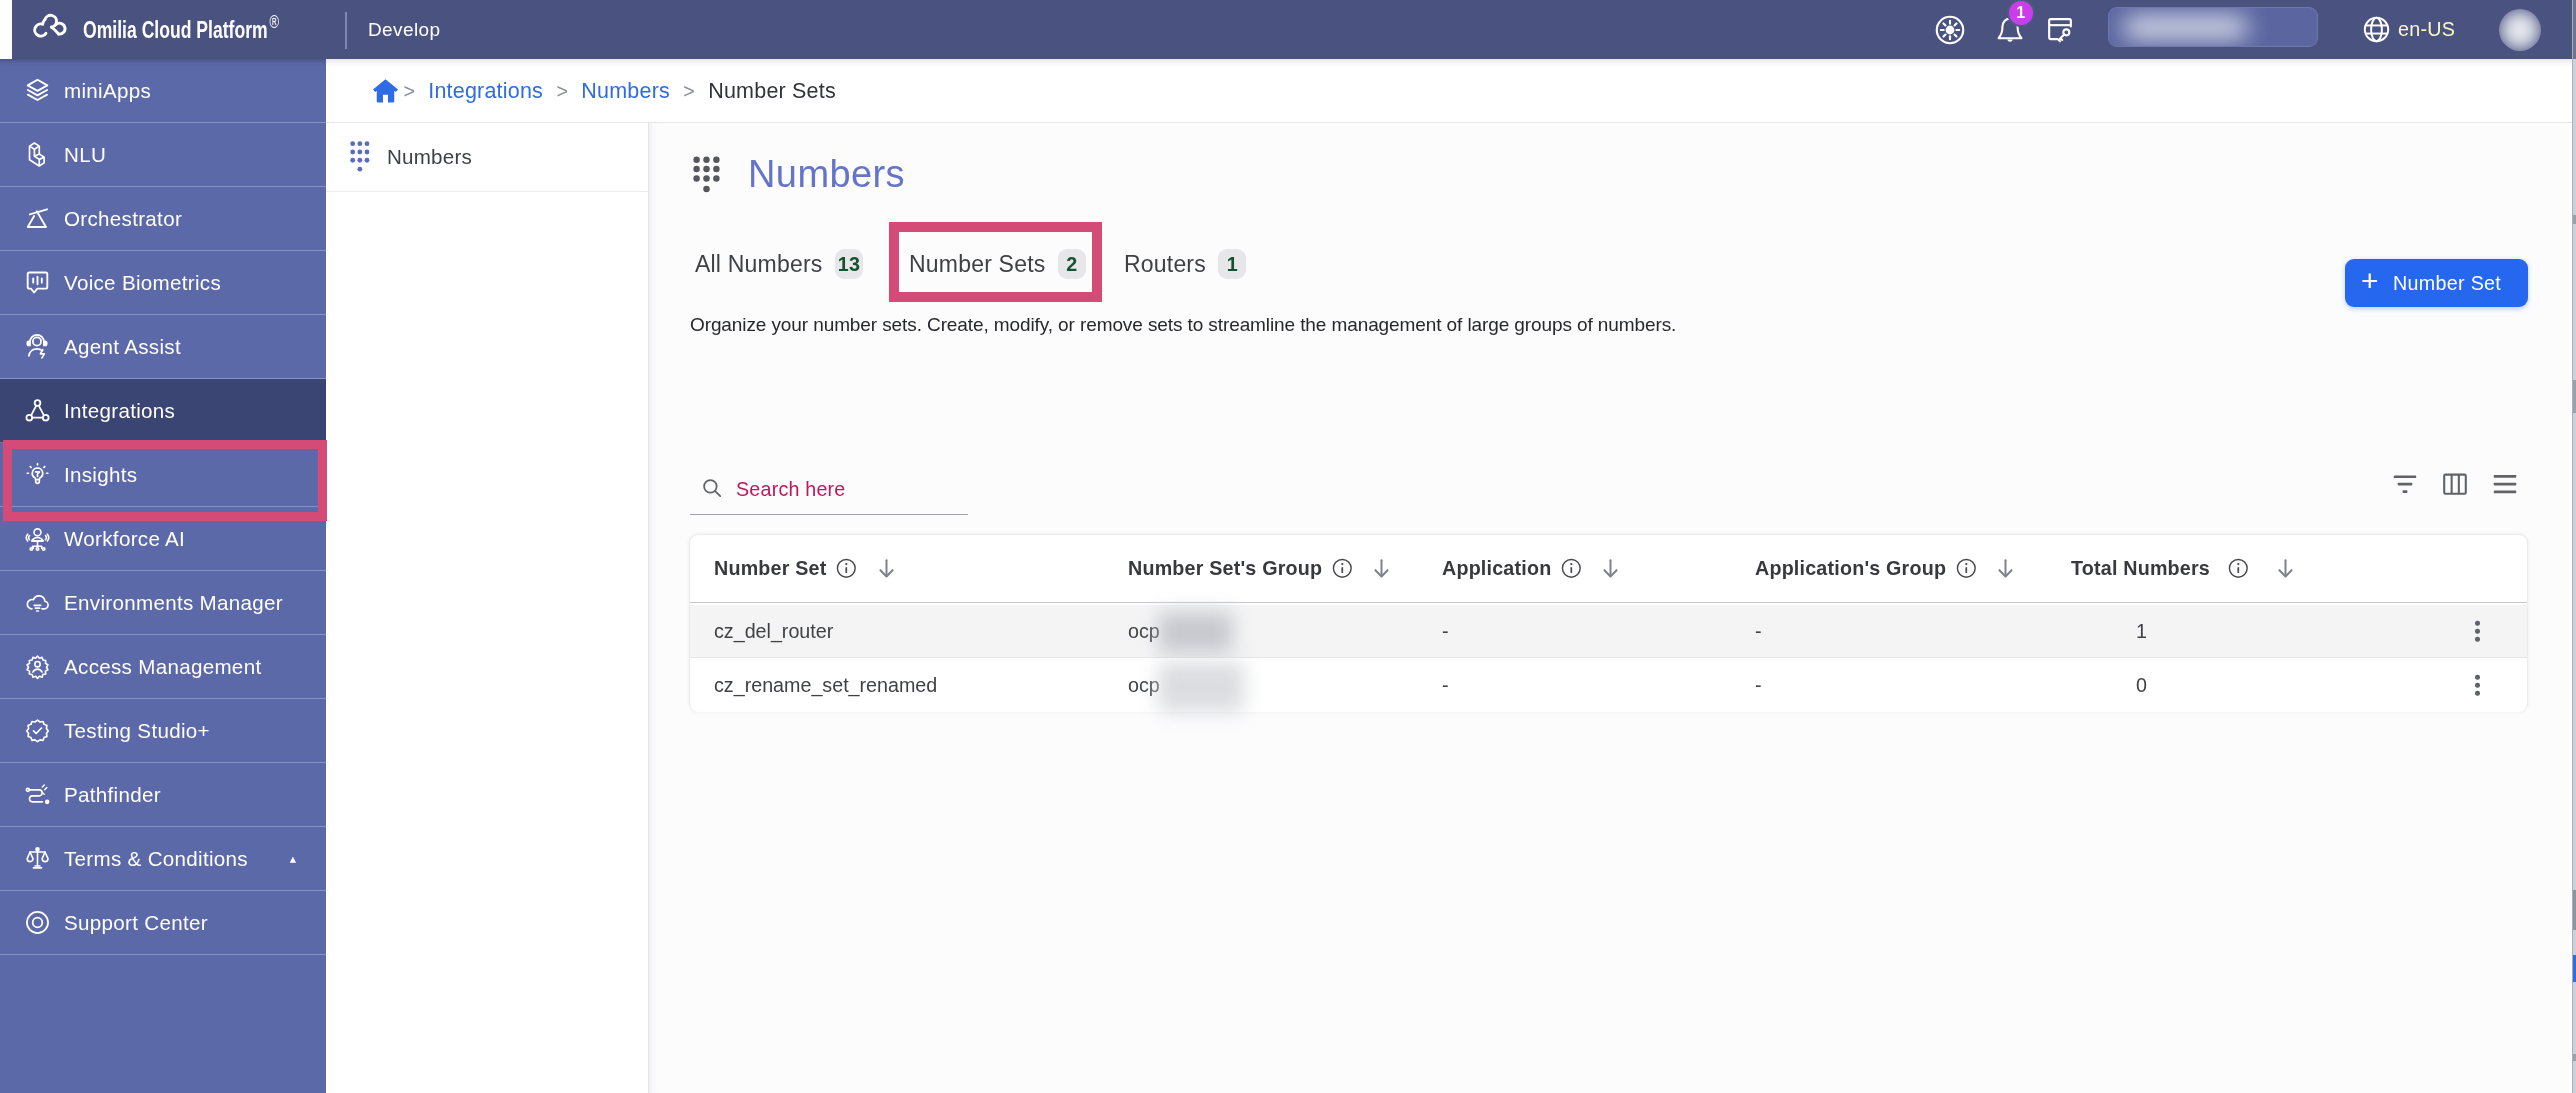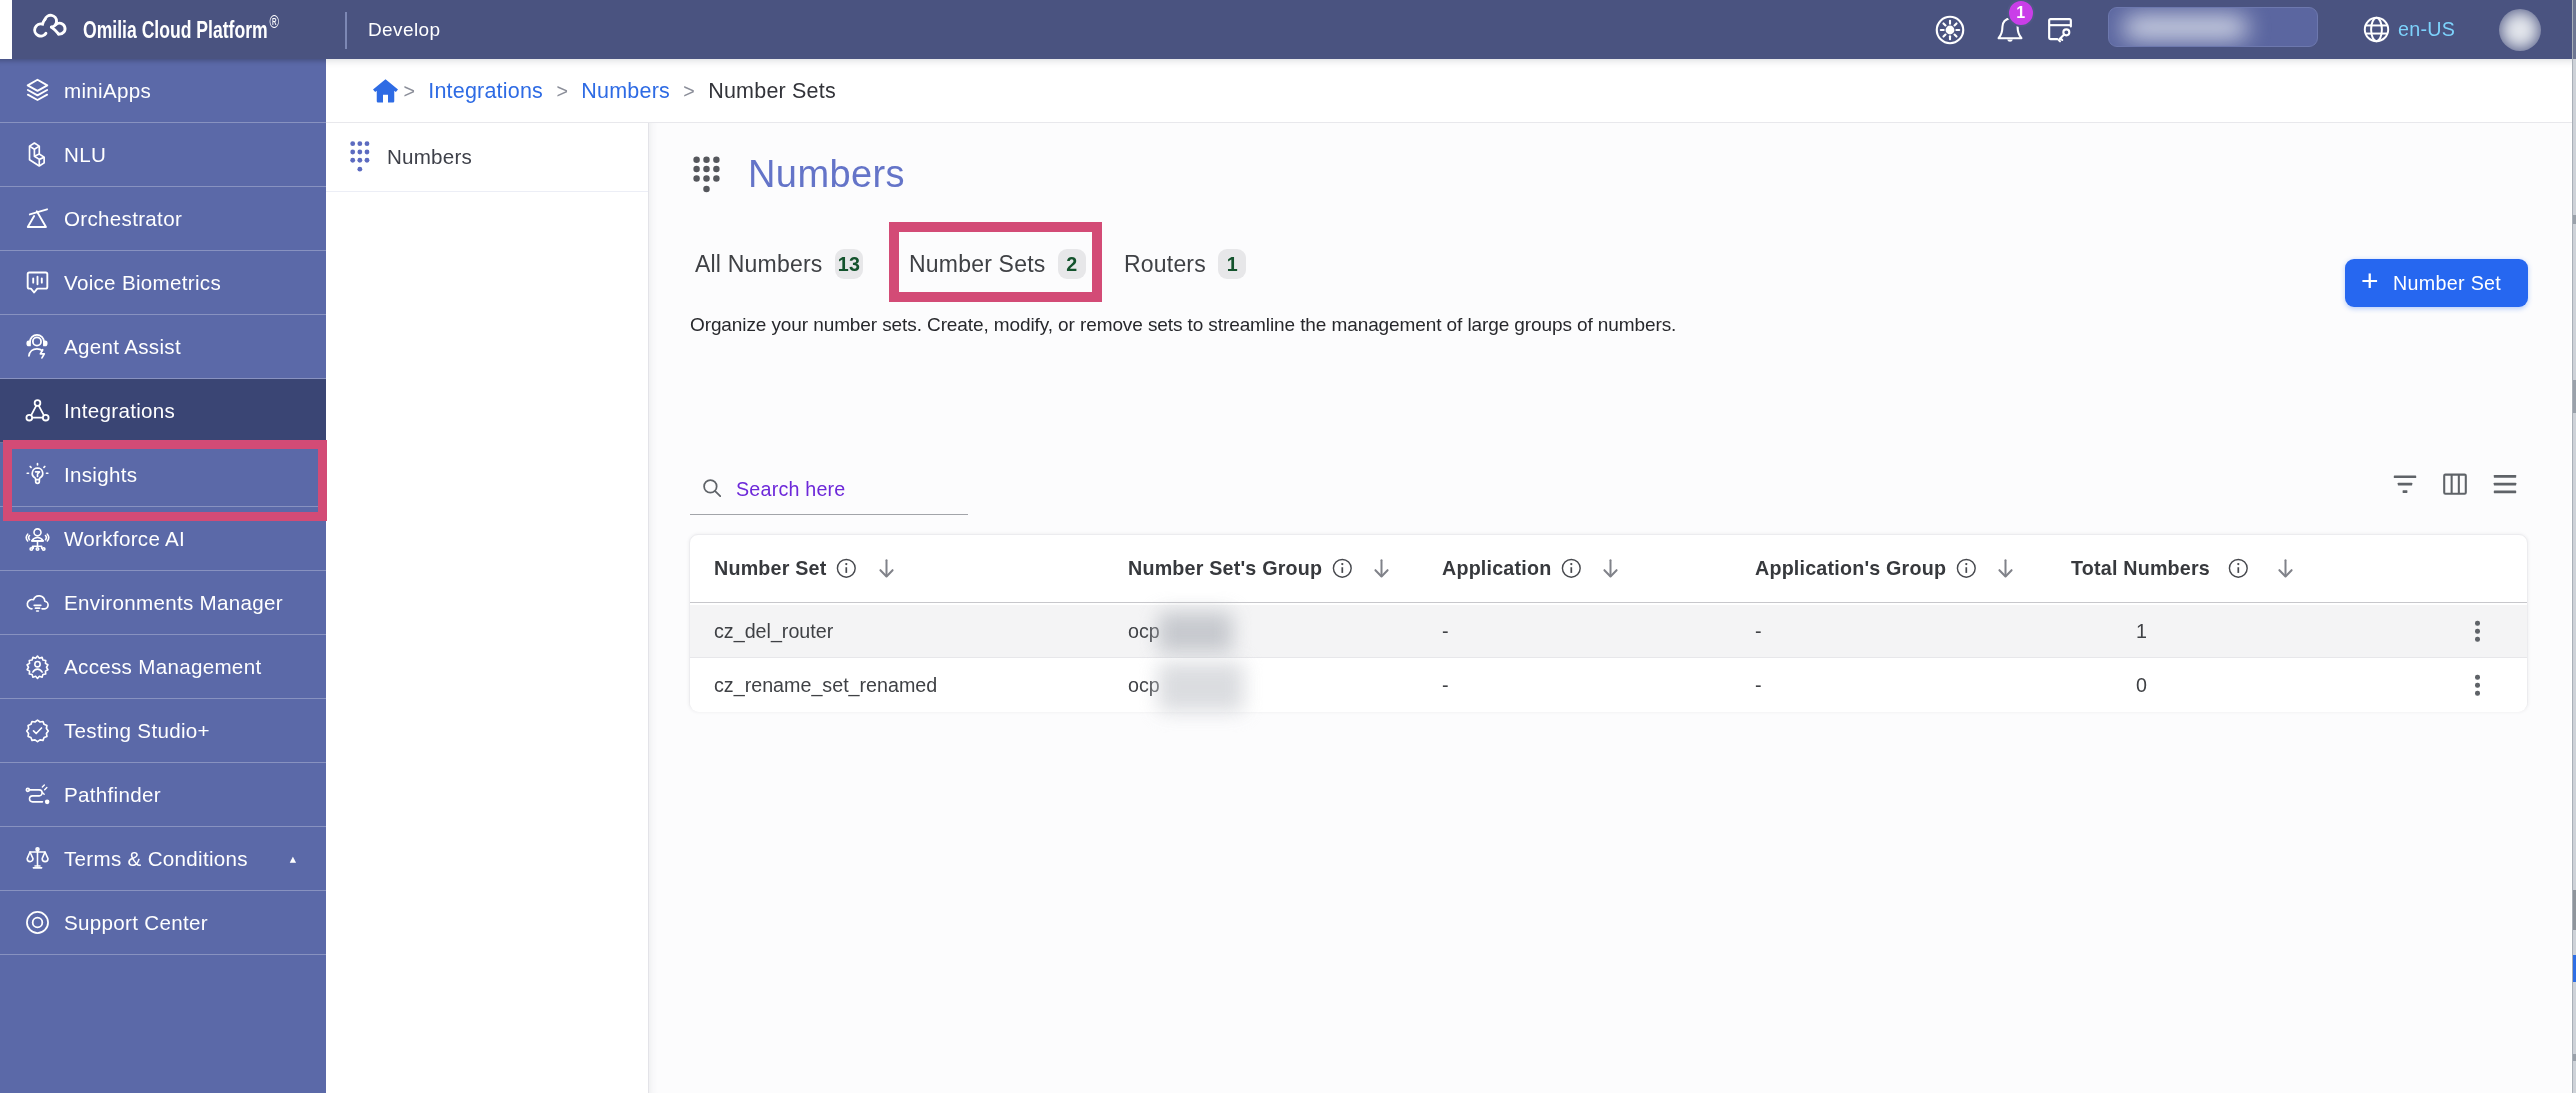--- a/index.html
+++ b/index.html
@@ -12,21 +12,21 @@
 .brand-logo { width:36px; height:31px; margin-top:-1.8px; }
 .brand-name { color:#fff; font-size:24.6px; font-weight:700; letter-spacing:0; margin-left:15px; transform:scaleX(0.715); transform-origin:left center; white-space:nowrap; display:inline-block; }
 .brand-reg { color:#fff; font-size:18px; font-weight:400; position:relative; top:-9.8px; margin-left:2.7px; letter-spacing:0; }
 .topbar-sep { position:absolute; left:333px; top:11.6px; width:1.8px; height:37px; background:#7d88b5; }
 .topbar-develop { position:absolute; left:356px; top:0; height:59px; display:flex; align-items:center; color:#fff; font-size:19px; font-weight:400; letter-spacing:0.4px; }
 .topbar-right { position:absolute; left:0; top:0; width:2572px; height:59px; }
 .tb-iconbtn { position:absolute; top:0; width:30px; height:59px; display:flex; align-items:center; justify-content:center; }
 .tb-bell-badge { position:absolute; top:-0.9px; left:11.6px; min-width:28px; height:28px; border-radius:50%; background:#c93ee8; color:#fff; font-size:16px; font-weight:600; display:flex; align-items:center; justify-content:center; border:2.7px solid #4f5884; }
 .tenant-pill { position:absolute; left:2096px; top:7.2px; width:210px; height:40px; border-radius:9px; background:#5b66a0; border:0.9px solid #6d78ae; overflow:hidden; }
 .tenant-blur { position:absolute; left:14.3px; top:8px; width:125px; height:23px; background:#dfe3ee; border-radius:11.6px; filter:blur(11.6px); opacity:0.95; }
-.locale { position:absolute; left:2351px; top:0; height:59px; display:flex; align-items:center; color:#7dd3fc; }
+.locale { position:absolute; left:2351px; top:0; height:59px; display:flex; align-items:center; color:#fef9c3; }
 .locale-label { font-size:19.7px; margin-left:8px; letter-spacing:0.3px; }
 .avatar { position:absolute; left:2487px; top:9px; width:42px; height:42px; border-radius:50%; overflow:hidden; background:#4a5380; }
 .avatar-blur { position:absolute; left:0.9px; top:0.9px; width:40px; height:40px; border-radius:50%; background:#e3e6ec; filter:blur(8px); }
 
 
 .sidebar { position:absolute; left:0; top:59px; width:326px; height:1034px; background:#5b69a8; z-index:20; box-shadow:inset 0 7.2px 5.4px -5.4px rgba(0,0,0,0.25); }
 .side-item { position:relative; height:64px; display:flex; align-items:center; border-bottom:0.9px solid rgba(255,255,255,0.28); }
 .side-item .si-icon { position:absolute; left:25px; width:25px; height:25px; display:flex; align-items:center; justify-content:center; }
 .side-item .si-label { position:absolute; left:64px; color:#fff; font-size:20.6px; font-weight:400; letter-spacing:0.3px; white-space:nowrap; }
 .side-item.active { background:#3a4574; }
@@ -57,21 +57,21 @@
 .m-tabs { position:absolute; left:0; top:123px; width:100%; height:36px; }
 .m-tab { position:absolute; top:0; display:flex; align-items:center; height:36px; font-size:23px; color:#3f4145; font-weight:400; letter-spacing:0.2px; white-space:nowrap; }
 .m-badge { margin-left:12.5px; background:#e7e7e9; color:#14532d; border-radius:9px; font-size:19.7px; font-weight:700; min-width:28px; height:30px; display:flex; align-items:center; justify-content:center; padding:0 2.7px; }
 .m-desc { position:absolute; left:42px; top:192px; font-size:19px; color:#27282c; letter-spacing:-0.1px; line-height:1; }
 .m-btn { position:absolute; right:43px; top:136px; width:183px; height:48px; background:#2667f0; border:none; border-radius:9px; color:#fff; display:flex; align-items:center; font-size:19.7px; font-weight:500; letter-spacing:0.3px; white-space:nowrap; padding:0 0 0 15px; box-shadow:0 1.8px 5.4px rgba(38,103,240,0.3); font-family:"Liberation Sans", sans-serif; }
 .m-btn .plus { font-size:30px; font-weight:300; margin-right:13.4px; margin-top:-3.6px; width:19.7px; text-align:center; }
 
 
 .search-row { position:absolute; left:42px; top:342px; width:278px; height:50px; border-bottom:1.8px solid #a2a4a9; }
 .search-icon { position:absolute; left:11.6px; top:12.5px; width:19.7px; height:19.7px; }
-.search-ph { position:absolute; left:46px; top:12.5px; font-size:19.7px; color:#6d28d9; letter-spacing:0.2px; }
+.search-ph { position:absolute; left:46px; top:12.5px; font-size:19.7px; color:#be185d; letter-spacing:0.2px; }
 .view-icons { position:absolute; right:54px; top:350px; display:flex; align-items:center; gap:26px; }
 .view-icons .vi { width:24px; height:22.4px; }
 
 
 .card { position:absolute; left:41px; top:411px; width:1839px; height:177px; background:#fff; border:0.9px solid #ececef; border-radius:9px; box-shadow:0 0.9px 3.6px rgba(40,44,60,0.08); }
 .thead { position:absolute; left:0; top:0; width:100%; height:68px; border-bottom:1.8px solid #c7c7cb; display:flex; align-items:center; }
 .th { display:flex; align-items:center; font-size:19.7px; color:#37393d; font-weight:700; letter-spacing:0.2px; white-space:nowrap; overflow:visible; }
 .th svg { flex:none; }
 .th .info { margin-left:9.8px; }
 .th .sort { margin-left:19.7px; }

